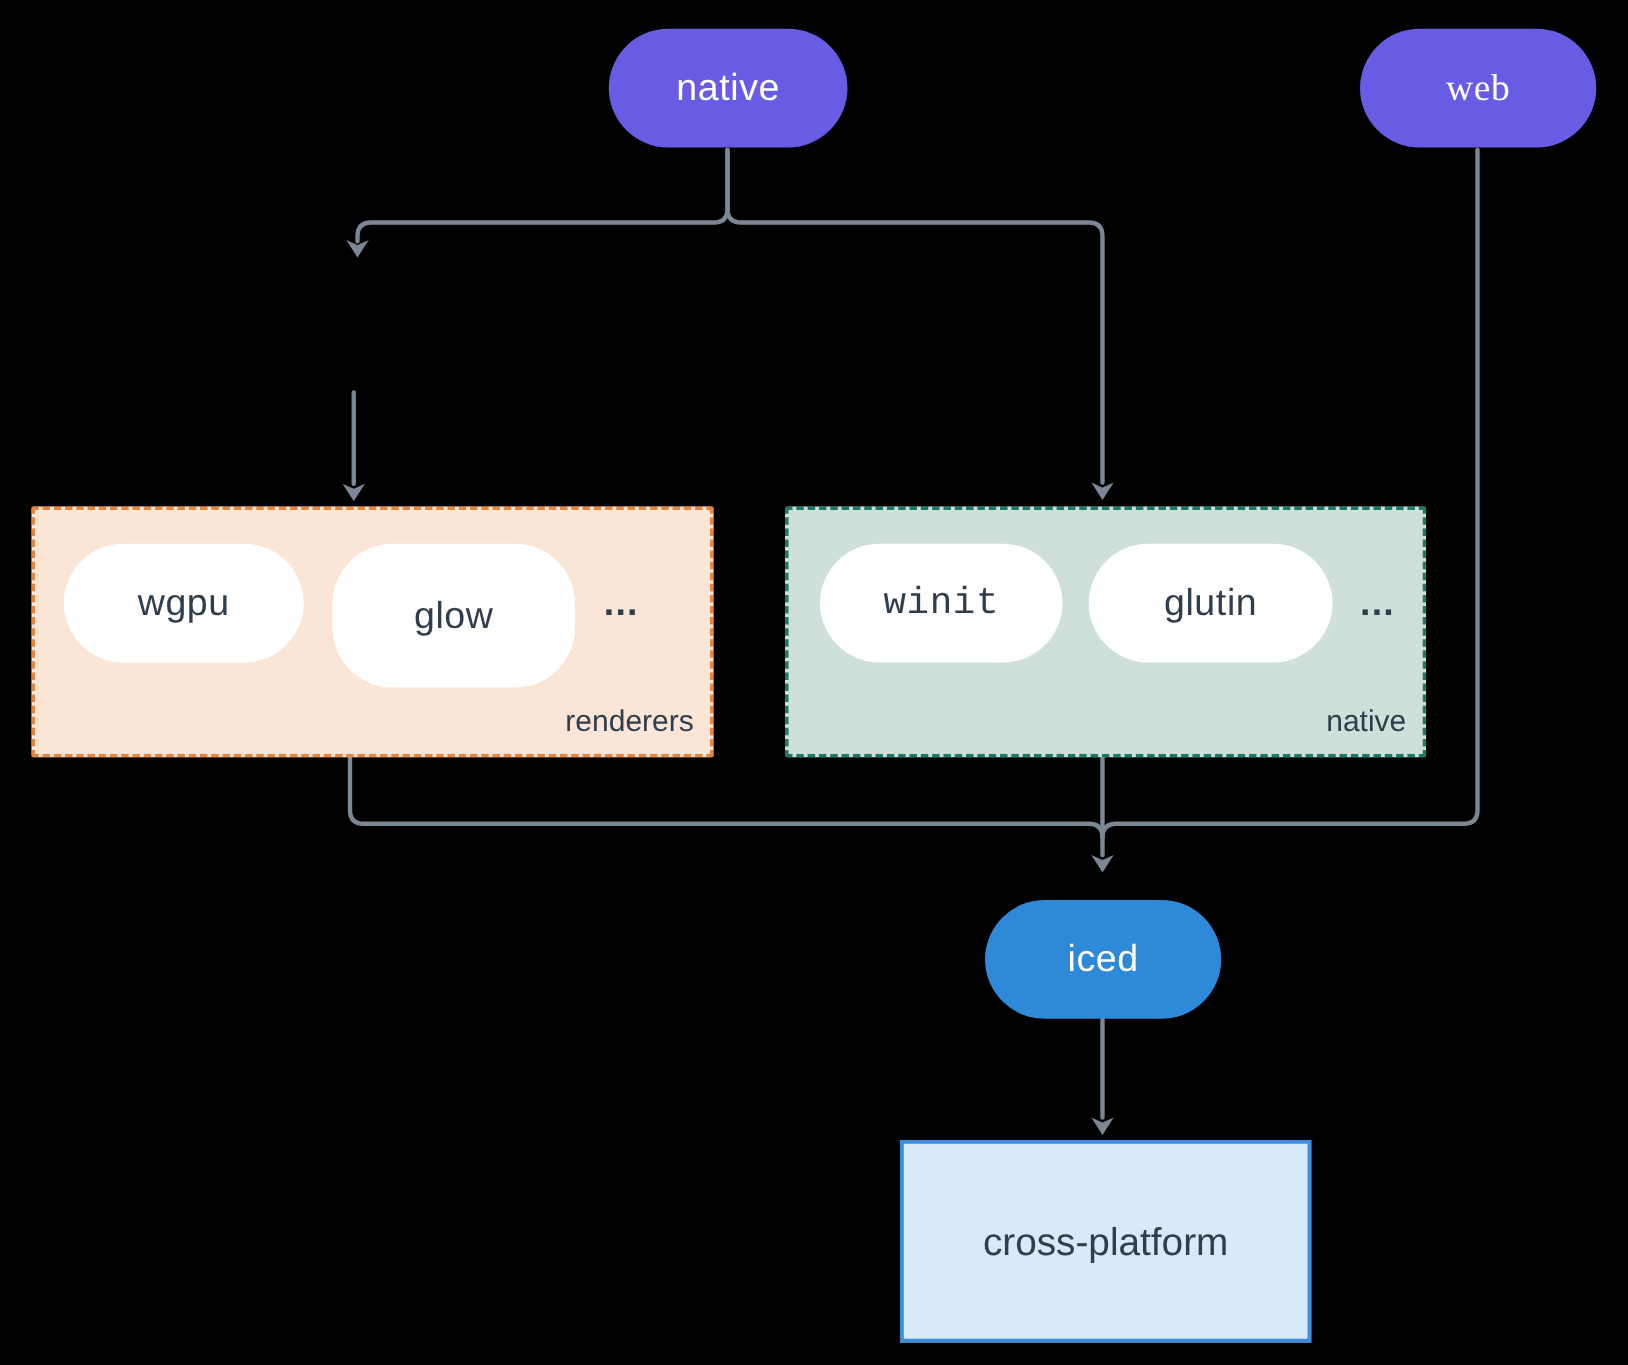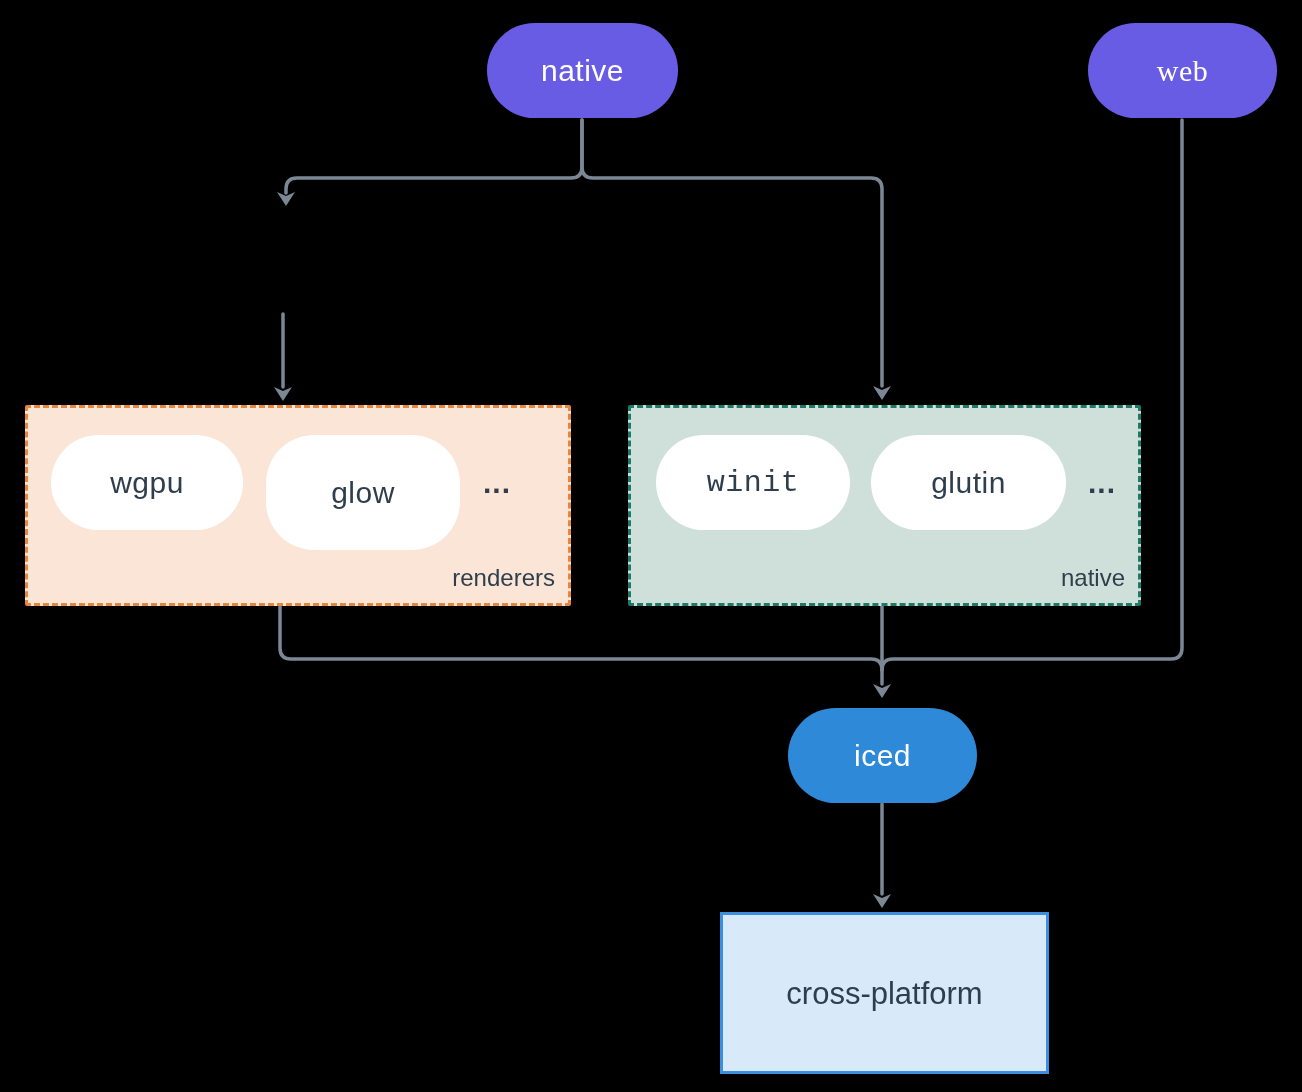--- a/index.html
+++ b/index.html
@@ -31,21 +31,21 @@
   .connector-layer path.head{fill:var(--connector);stroke:none;}
 
   .pill{
     position:absolute;z-index:2;
     display:flex;align-items:center;justify-content:center;
     border-radius:48px;
     font-size:30px;letter-spacing:.5px;
   }
   .pill.platform{background:var(--platform-pill);color:var(--pill-text-light);}
   .pill.graphics{background:var(--graphics-pill);color:var(--pill-text-light);}
-  .pill.iced{background:var(--iced-pill);color:var(--pill-text-light);}
+  .pill.iced{background:var(--iced-pill);color:var(--pill-text-light);margin-top:12px;}
   .pill.lib{background:var(--node-pill-bg);color:var(--text-dark);}
 
   .group-box{
     position:absolute;z-index:1;
     border-radius:2px;
   }
   .group-box.renderers{background:var(--renderers-bg);border:3px dashed var(--renderers-border);}
   .group-box.shells{background:var(--shells-bg);border:3px dashed var(--shells-border);}
   .group-label{
     position:absolute;right:13px;bottom:11px;

